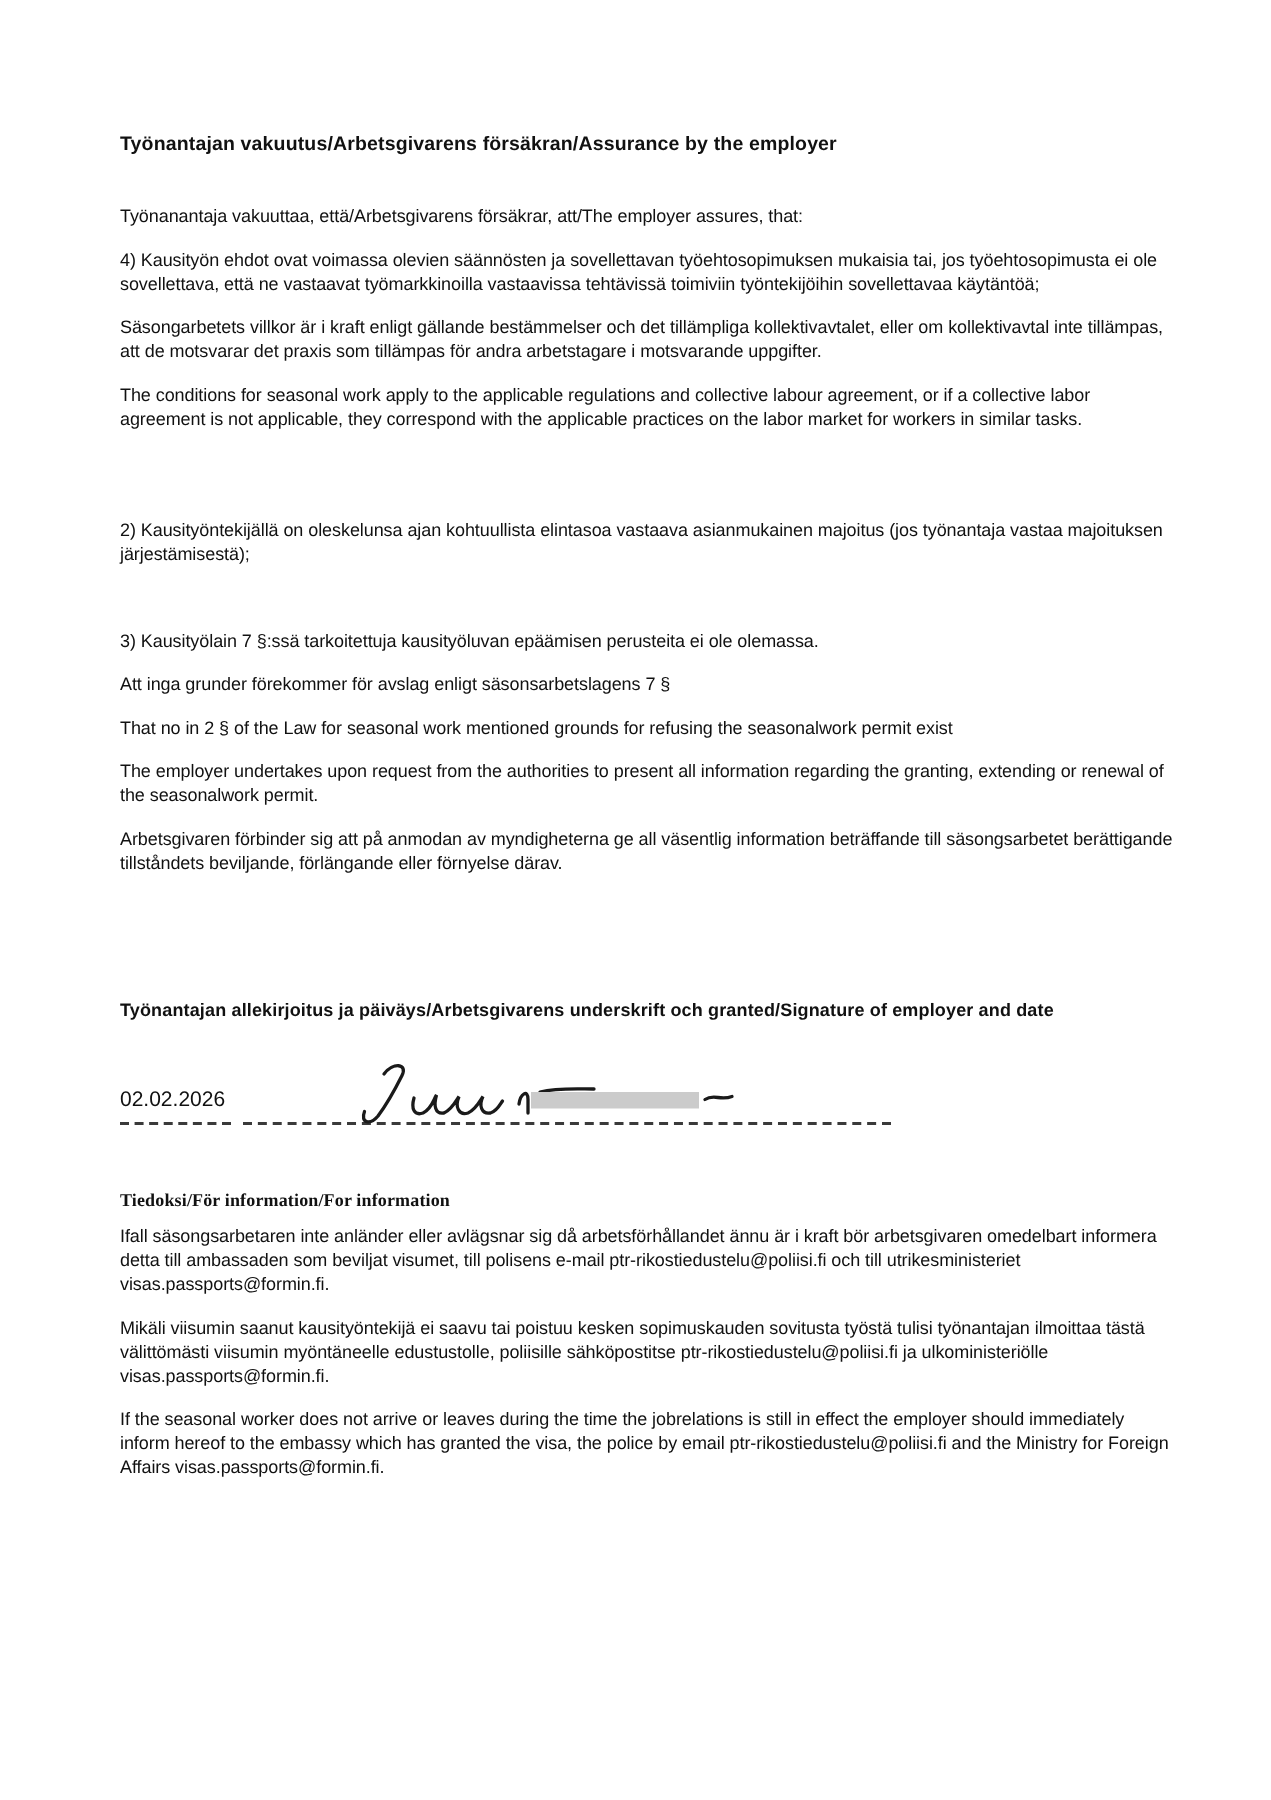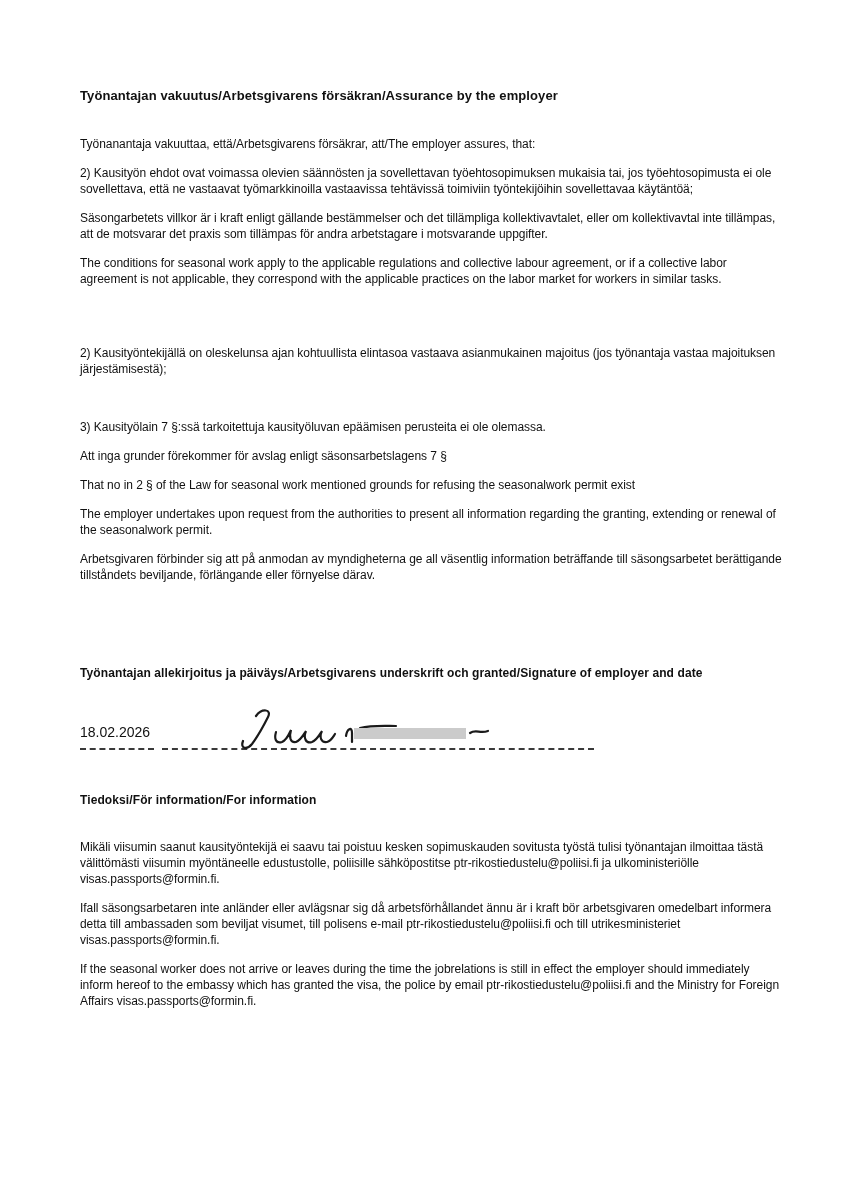--- a/index.html
+++ b/index.html
@@ -50,33 +50,33 @@
     margin-bottom: 7px;
   }
   .dash-line {
     height: 0;
     border-top: 2px dashed #3a3a3a;
   }
   .date-line { width: 74px; }
   .sig-field { width: 432px; position: relative; }
   .sig-line { width: 432px; }
   .sig-art { display: block; margin-left: 72px; margin-bottom: -4px; }
-  .info-heading { margin-bottom: 32px; }
+  .info-heading { margin-bottom: 8px; font-family: Liberation Serif, serif; }
 </style>
 </head>
 <body>
 
 <div class="page">
   <div class="content">
 
     <h1 class="title">Työnantajan vakuutus/Arbetsgivarens försäkran/Assurance by the employer</h1>
 
     <p class="para">Työnanantaja vakuuttaa, että/Arbetsgivarens försäkrar, att/The employer assures, that:</p>
 
-    <p class="para">2) Kausityön ehdot ovat voimassa olevien säännösten ja sovellettavan työehtosopimuksen mukaisia tai, jos työehtosopimusta ei ole sovellettava, että ne vastaavat työmarkkinoilla vastaavissa tehtävissä toimiviin työntekijöihin sovellettavaa käytäntöä;</p>
+    <p class="para">4) Kausityön ehdot ovat voimassa olevien säännösten ja sovellettavan työehtosopimuksen mukaisia tai, jos työehtosopimusta ei ole sovellettava, että ne vastaavat työmarkkinoilla vastaavissa tehtävissä toimiviin työntekijöihin sovellettavaa käytäntöä;</p>
     <p class="para">Säsongarbetets villkor är i kraft enligt gällande bestämmelser och det tillämpliga kollektivavtalet, eller om kollektivavtal inte tillämpas, att de motsvarar det praxis som tillämpas för andra arbetstagare i motsvarande uppgifter.</p>
     <p class="para">The conditions for seasonal work apply to the applicable regulations and collective labour agreement, or if a collective labor agreement is not applicable, they correspond with the applicable practices on the labor market for workers in similar tasks.</p>
 
     <div class="gap-a"></div>
 
     <p class="para">2) Kausityöntekijällä on oleskelunsa ajan kohtuullista elintasoa vastaava asianmukainen majoitus (jos työnantaja vastaa majoituksen järjestämisestä);</p>
 
     <div class="gap-b"></div>
 
     <p class="para">3) Kausityölain 7 §:ssä tarkoitettuja kausityöluvan epäämisen perusteita ei ole olemassa.</p>
@@ -86,21 +86,21 @@
     <p class="para">The employer undertakes upon request from the authorities to present all information regarding the granting, extending or renewal of the seasonalwork permit.</p>
     <p class="para">Arbetsgivaren förbinder sig att på anmodan av myndigheterna ge all väsentlig information beträffande till säsongsarbetet berättigande tillståndets beviljande, förlängande eller förnyelse därav.</p>
 
     <div class="gap-c"></div>
 
     <h2 class="subhead">Työnantajan allekirjoitus ja päiväys/Arbetsgivarens underskrift och granted/Signature of employer and date</h2>
 
     <div class="sig-block">
       <div class="sig-row">
         <div class="date-field">
-          <span class="date-text">18.02.2026</span>
+          <span class="date-text">02.02.2026</span>
           <div class="dash-line date-line"></div>
         </div>
         <div class="sig-field">
 
           <svg class="sig-art" width="300" height="46" viewBox="0 0 300 46" aria-hidden="true">
             <g fill="none" stroke="#1a1a1a" stroke-width="2.2" stroke-linecap="round">
 
               <path d="M22,10 C28,2 38,3 34,11 C30,19 24,30 18,38 C13,44 6,43 9,35"></path>
 
               <path d="M42,26 C40,33 42,38 48,36 C54,33 55,27 57,24 C55,31 56,37 62,36 C67,34 70,28 72,25 C69,32 72,38 78,36 C83,34 86,28 88,25 C85,31 87,37 93,36 C97,35 99,31 101,28"></path>
@@ -116,18 +116,18 @@
           </svg>
           <div class="dash-line sig-line"></div>
         </div>
       </div>
     </div>
 
     <div class="gap-d"></div>
 
     <h2 class="subhead info-heading">Tiedoksi/För information/For information</h2>
 
+    <p class="para">Ifall säsongsarbetaren inte anländer eller avlägsnar sig då arbetsförhållandet ännu är i kraft bör arbetsgivaren omedelbart informera detta till ambassaden som beviljat visumet, till polisens e-mail ptr-rikostiedustelu@poliisi.fi och till utrikesministeriet visas.passports@formin.fi.</p>
     <p class="para">Mikäli viisumin saanut kausityöntekijä ei saavu tai poistuu kesken sopimuskauden sovitusta työstä tulisi työnantajan ilmoittaa tästä välittömästi viisumin myöntäneelle edustustolle, poliisille sähköpostitse ptr-rikostiedustelu@poliisi.fi ja ulkoministeriölle visas.passports@formin.fi.</p>
-    <p class="para">Ifall säsongsarbetaren inte anländer eller avlägsnar sig då arbetsförhållandet ännu är i kraft bör arbetsgivaren omedelbart informera detta till ambassaden som beviljat visumet, till polisens e-mail ptr-rikostiedustelu@poliisi.fi och till utrikesministeriet visas.passports@formin.fi.</p>
     <p class="para">If the seasonal worker does not arrive or leaves during the time the jobrelations is still in effect the employer should immediately inform hereof to the embassy which has granted the visa, the police by email ptr-rikostiedustelu@poliisi.fi and the Ministry for Foreign Affairs visas.passports@formin.fi.</p>
 
   </div>
 </div>
 
 </body></html>

